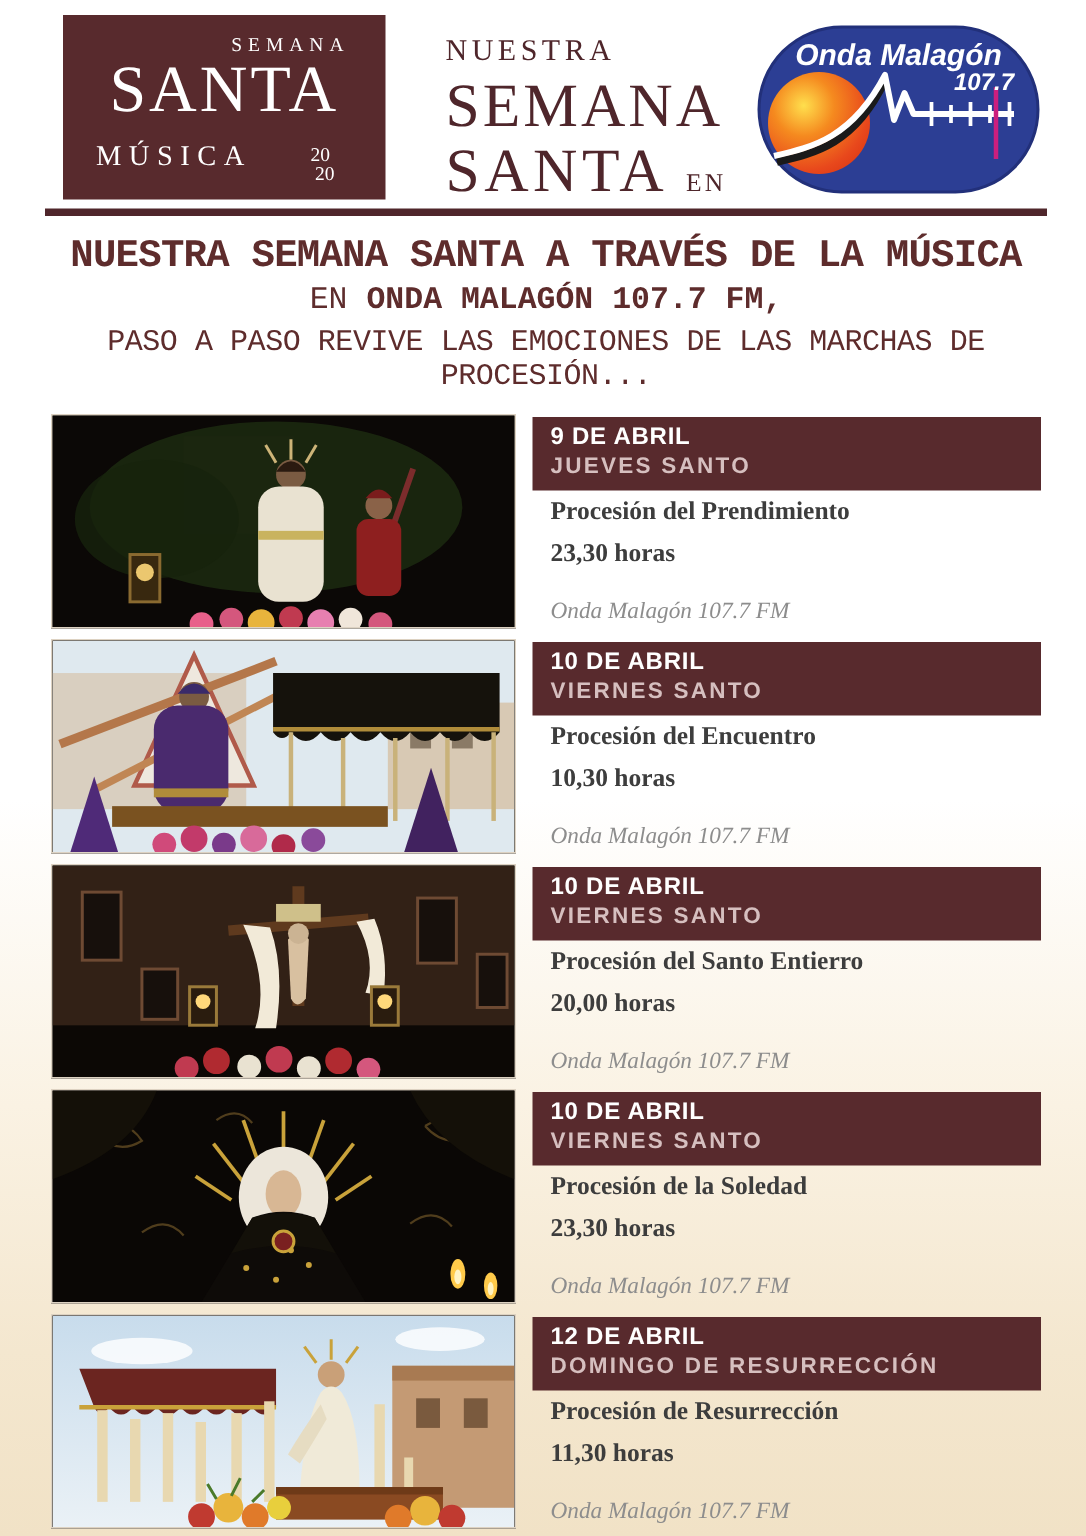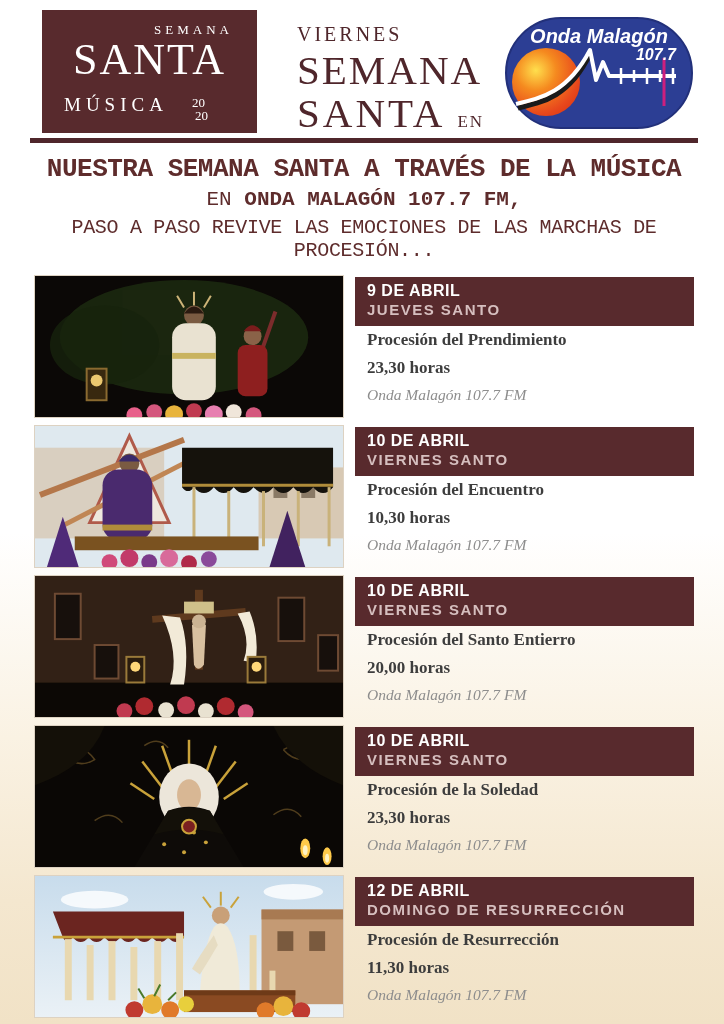--- a/index.html
+++ b/index.html
@@ -18,21 +18,21 @@
   
   .header{ display:flex; align-items:flex-start;gap:16px; }
   .logo-box{
     width:215px; height:123px; background:#582a2d; color:#fff;
     font-family:"Liberation Serif", serif; position:relative; flex:0 0 auto;
     margin-left:8px;
   }
   .logo-semana{ position:absolute; top:12px; right:24px; font-size:13px; letter-spacing:4px; }
   .logo-santa{ position:absolute; top:24px; left:50%; transform:translateX(-50%); font-size:44px; letter-spacing:2px; white-space:nowrap; }
   .logo-malagon{ position:absolute; top:84px; left:22px; font-size:19px; letter-spacing:5px; }
-  .logo-year{ position:absolute; top:86px; right:49px; display:flex; flex-direction:column; line-height:13px; font-size:13px; text-align:center; }
+  .logo-year{ position:absolute; top:86px; right:34px; display:flex; flex-direction:column; line-height:13px; font-size:13px; text-align:center; }
   .logo-year span:last-child{ padding-left:6px; }
 
   .header-middle{
     flex:1 1 auto; color:#4f262b; font-family:"Liberation Serif", serif;
     padding:14px 0 0 24px; line-height:1;
   }
   .hm-especial{ font-size:20px; letter-spacing:3px; margin-bottom:6px; }
   .hm-semana{ font-size:41px; letter-spacing:2px; }
   .hm-santa-row{ font-size:41px; letter-spacing:3px; margin-top:2px; display:flex; align-items:baseline; }
   .hm-en{ font-size:17px; letter-spacing:2px; margin-left:12px; }
@@ -59,41 +59,41 @@
   .event-photo svg{ display:block; width:100%; height:100%; }
   .event-info{ flex:1 1 auto; margin-left:11px; padding-top:2px; }
   .event-banner{
     background:#582a2d; color:#fff; padding:4px 12px 6px 12px; line-height:1.25;
   }
   .event-date{ font-size:16px; font-weight:bold; letter-spacing:0.5px; }
   .event-day{ font-size:15px; letter-spacing:1.5px; color:#d6bfbf;font-weight:bold; }
   .event-details{ padding:4px 0 0 12px; color:#3d3d3d;font-family:Liberation Serif, serif; }
   .event-title{ font-size:17px; font-weight:bold; }
   .event-time{ font-size:17px; font-weight:bold; margin-top:8px; }
-  .event-station{ font-size:15.5px; font-style:italic; color:#8d8d8d; margin-top:8px; }
+  .event-station{ font-size:15.5px; font-style:italic; color:#8d8d8d; margin-top:20px; }
 </style>
 </head>
 <body>
 
 <div class="page">
 
   <div class="header">
 
     <div class="logo-box">
       <div class="logo-semana">SEMANA</div>
       <div class="logo-santa">SANTA</div>
       <div class="logo-malagon">MÚSICA</div>
       <div class="logo-year">
         <span>20</span>
         <span>20</span>
       </div>
     </div>
 
     <div class="header-middle">
-      <div class="hm-especial">VIERNES</div>
+      <div class="hm-especial">NUESTRA</div>
       <div class="hm-semana">SEMANA</div>
       <div class="hm-santa-row">
         <span>SANTA</span>
         <span class="hm-en">EN</span>
       </div>
     </div>
 
     <div class="radio-logo">
       <svg width="190" height="114" viewBox="0 0 190 114">
         <defs>

